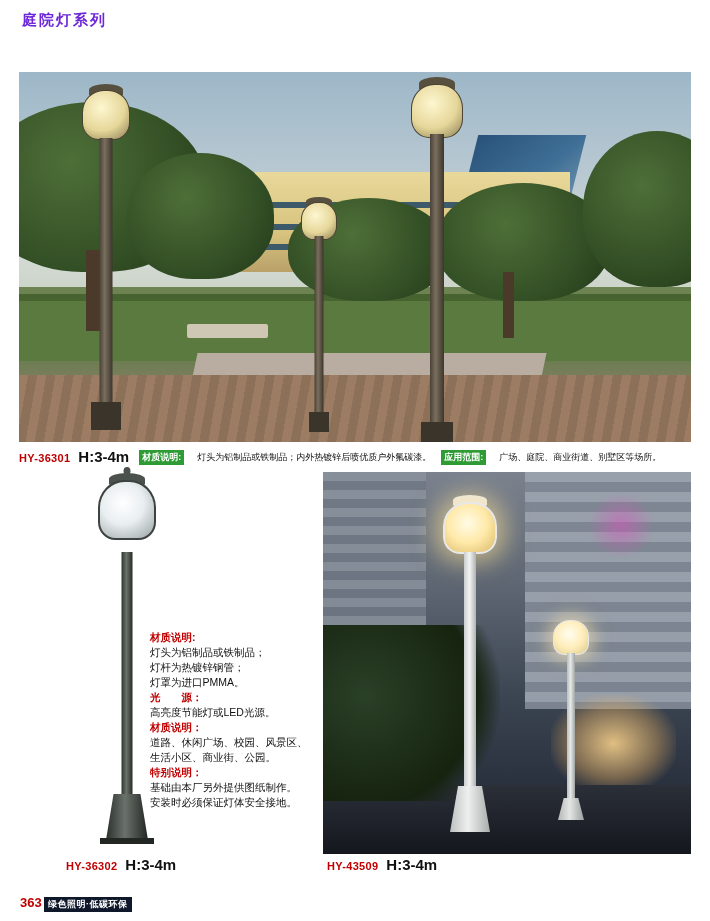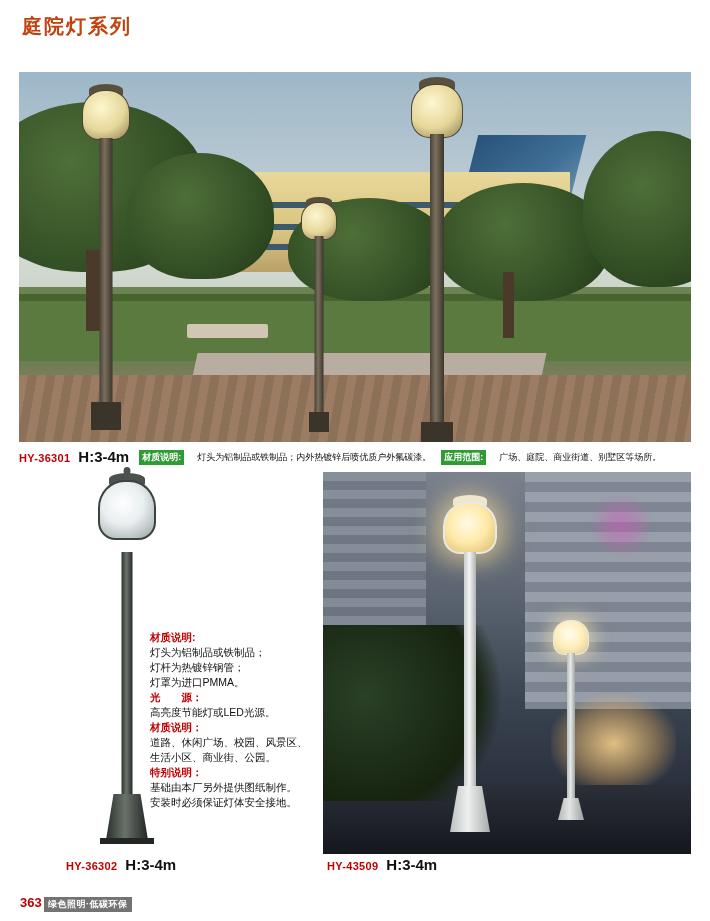--- a/index.html
+++ b/index.html
@@ -31,26 +31,26 @@
   }
   .header-en {
     font-size: 15px;
     font-weight: bold;
     font-style: italic;
     color: #1a1a1a;
     letter-spacing: 0.2px;
     line-height: 18px;
   }
   .header-cn {
-    font-size: 20px;
-    font-weight: bold;
-    color: #c2410c;
+    font-size: 15px;
+    font-weight: bold;
+    color: #6d28d9;
     letter-spacing: 2px;
     line-height: 20px;
-    margin-top: 8px;
+    margin-top: 2px;
   }
 
   
   .photo {
     position: absolute;
     overflow: hidden;
     background: #6b7a62;
   }
   .photo-top {
     left: 19px;
@@ -475,21 +475,21 @@
     left: 20px;
     top: 2px;
     font-size: 13px;
     font-weight: bold;
     color: #c00000;
   }
   .footer-tag {
     position: absolute;
     left: 44px;
     top: 4px;
-    background: #737373;
+    background: #0f172a;
     color: #ffffff;
     font-size: 9px;
     font-weight: bold;
     padding: 1px 4px;
     letter-spacing: 0.5px;
   }
 </style>
 </head>
 <body>
 

